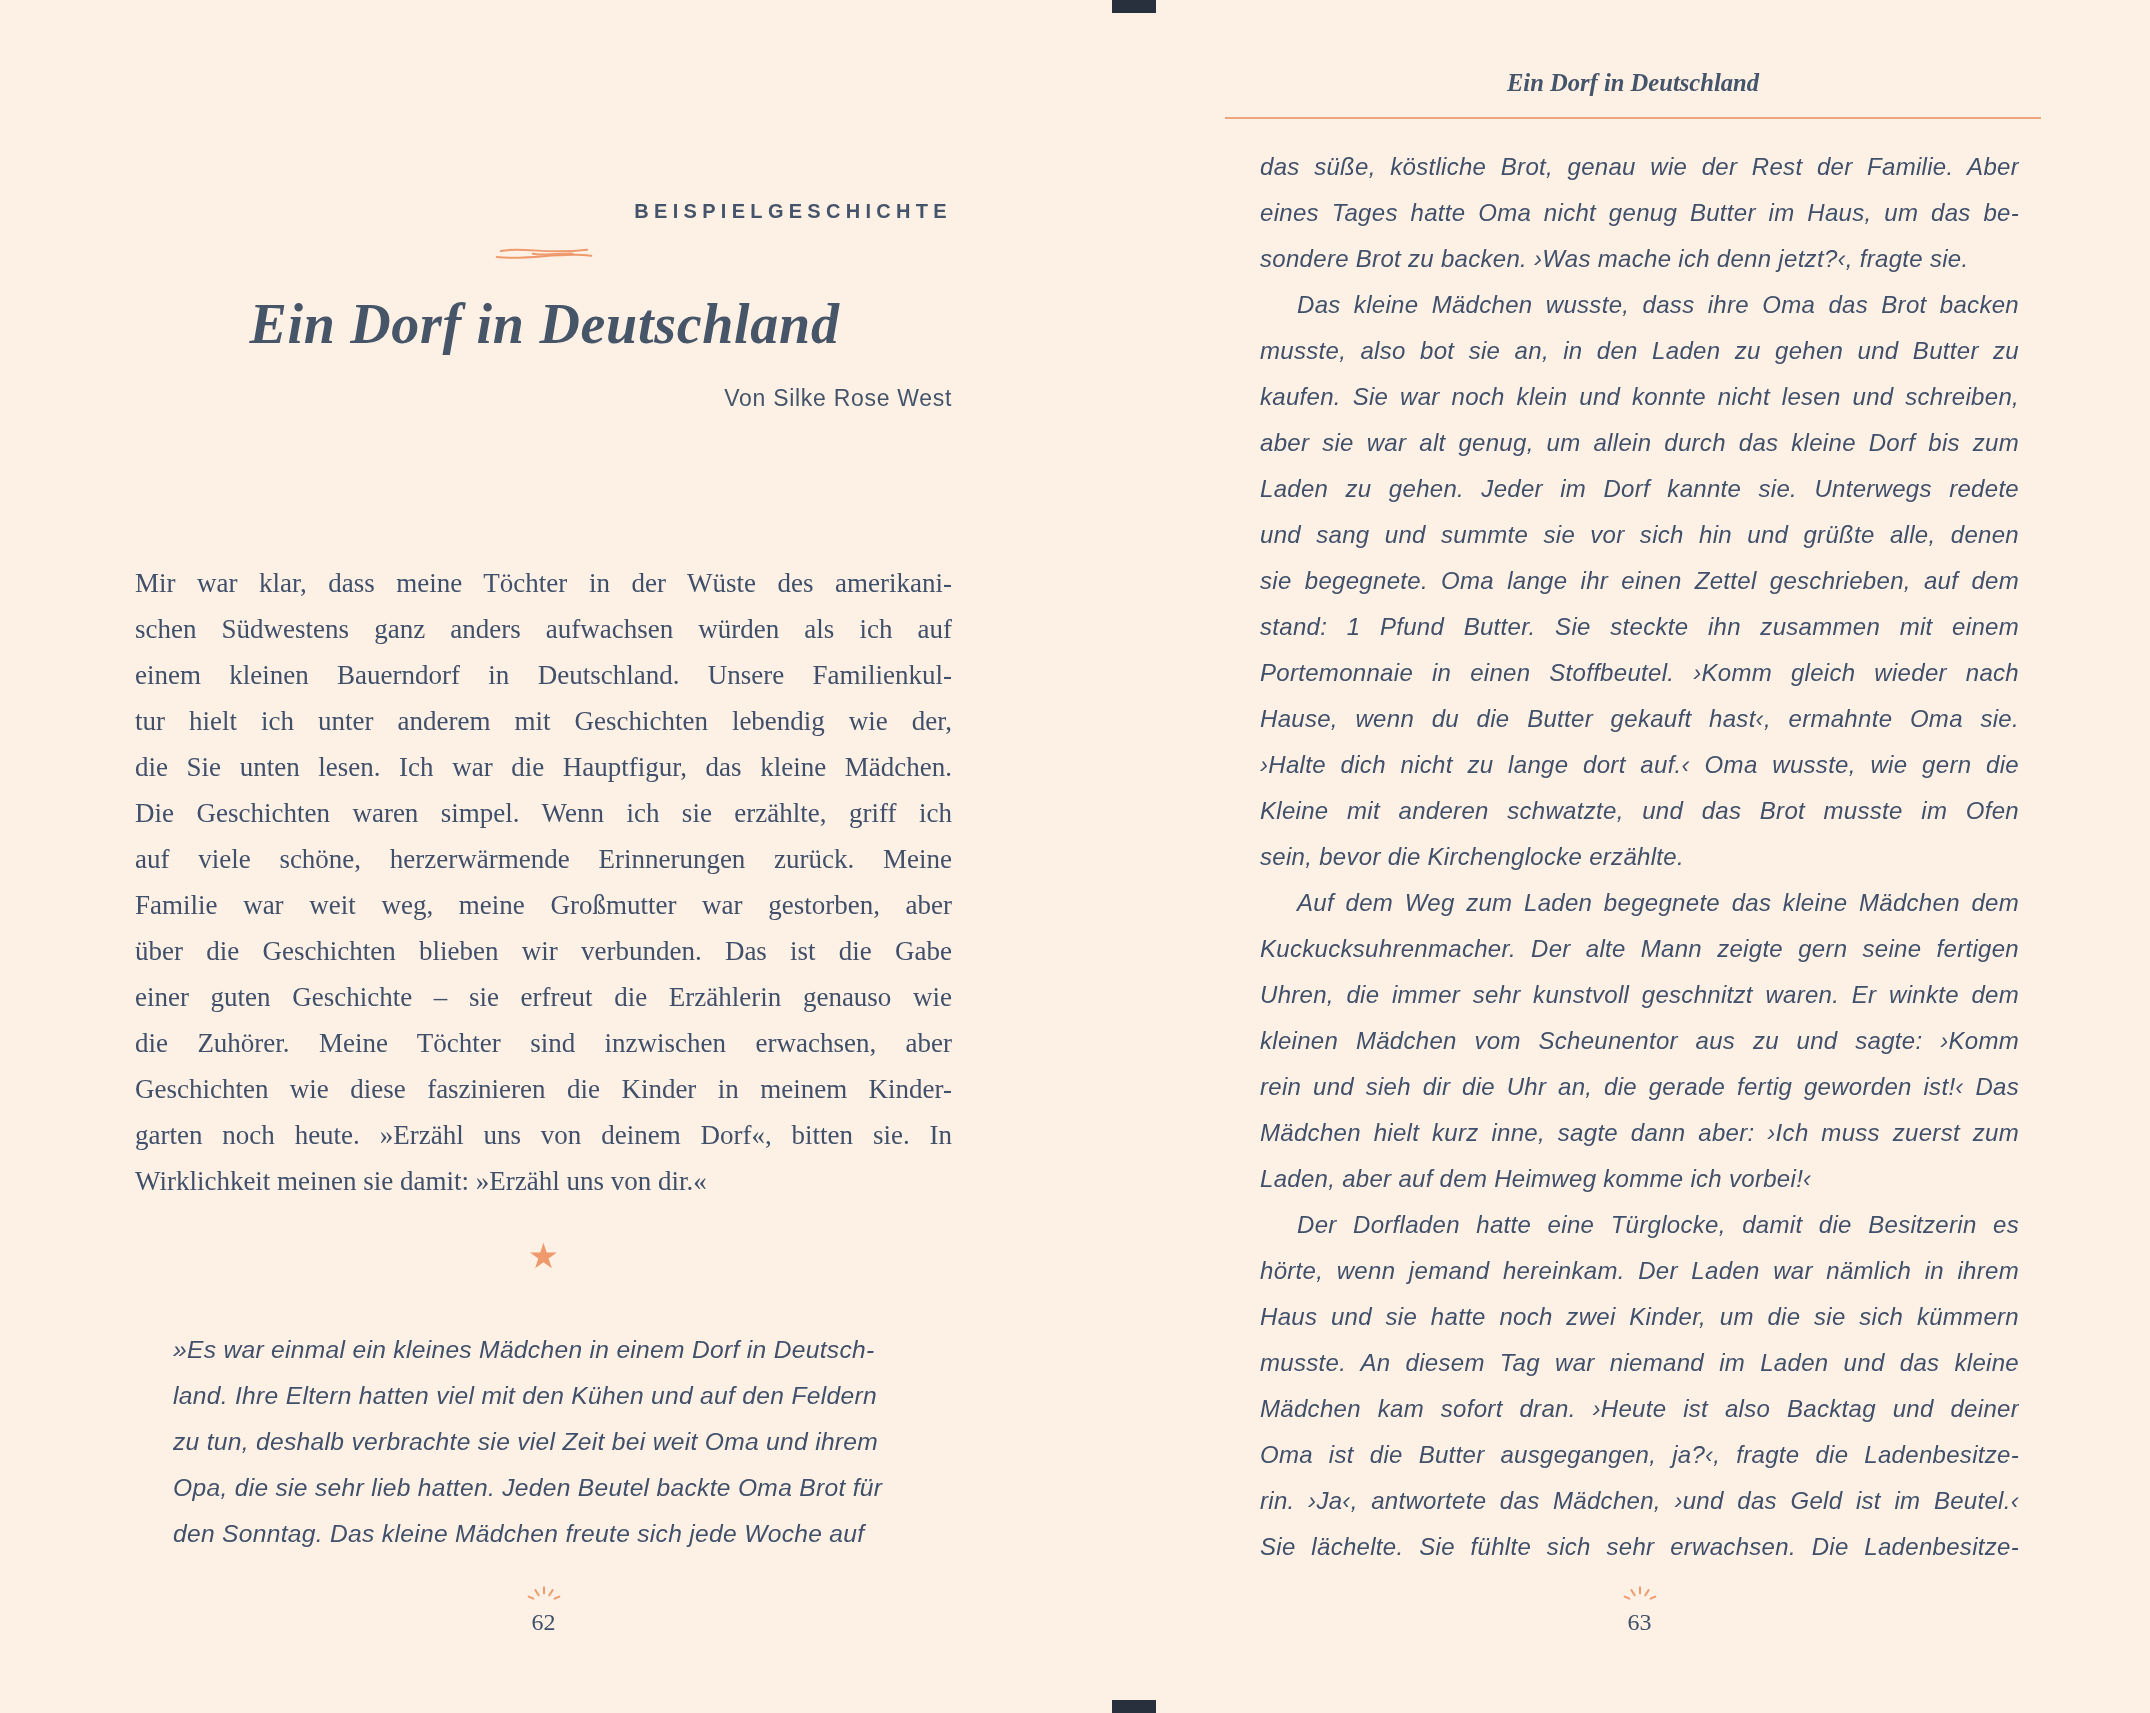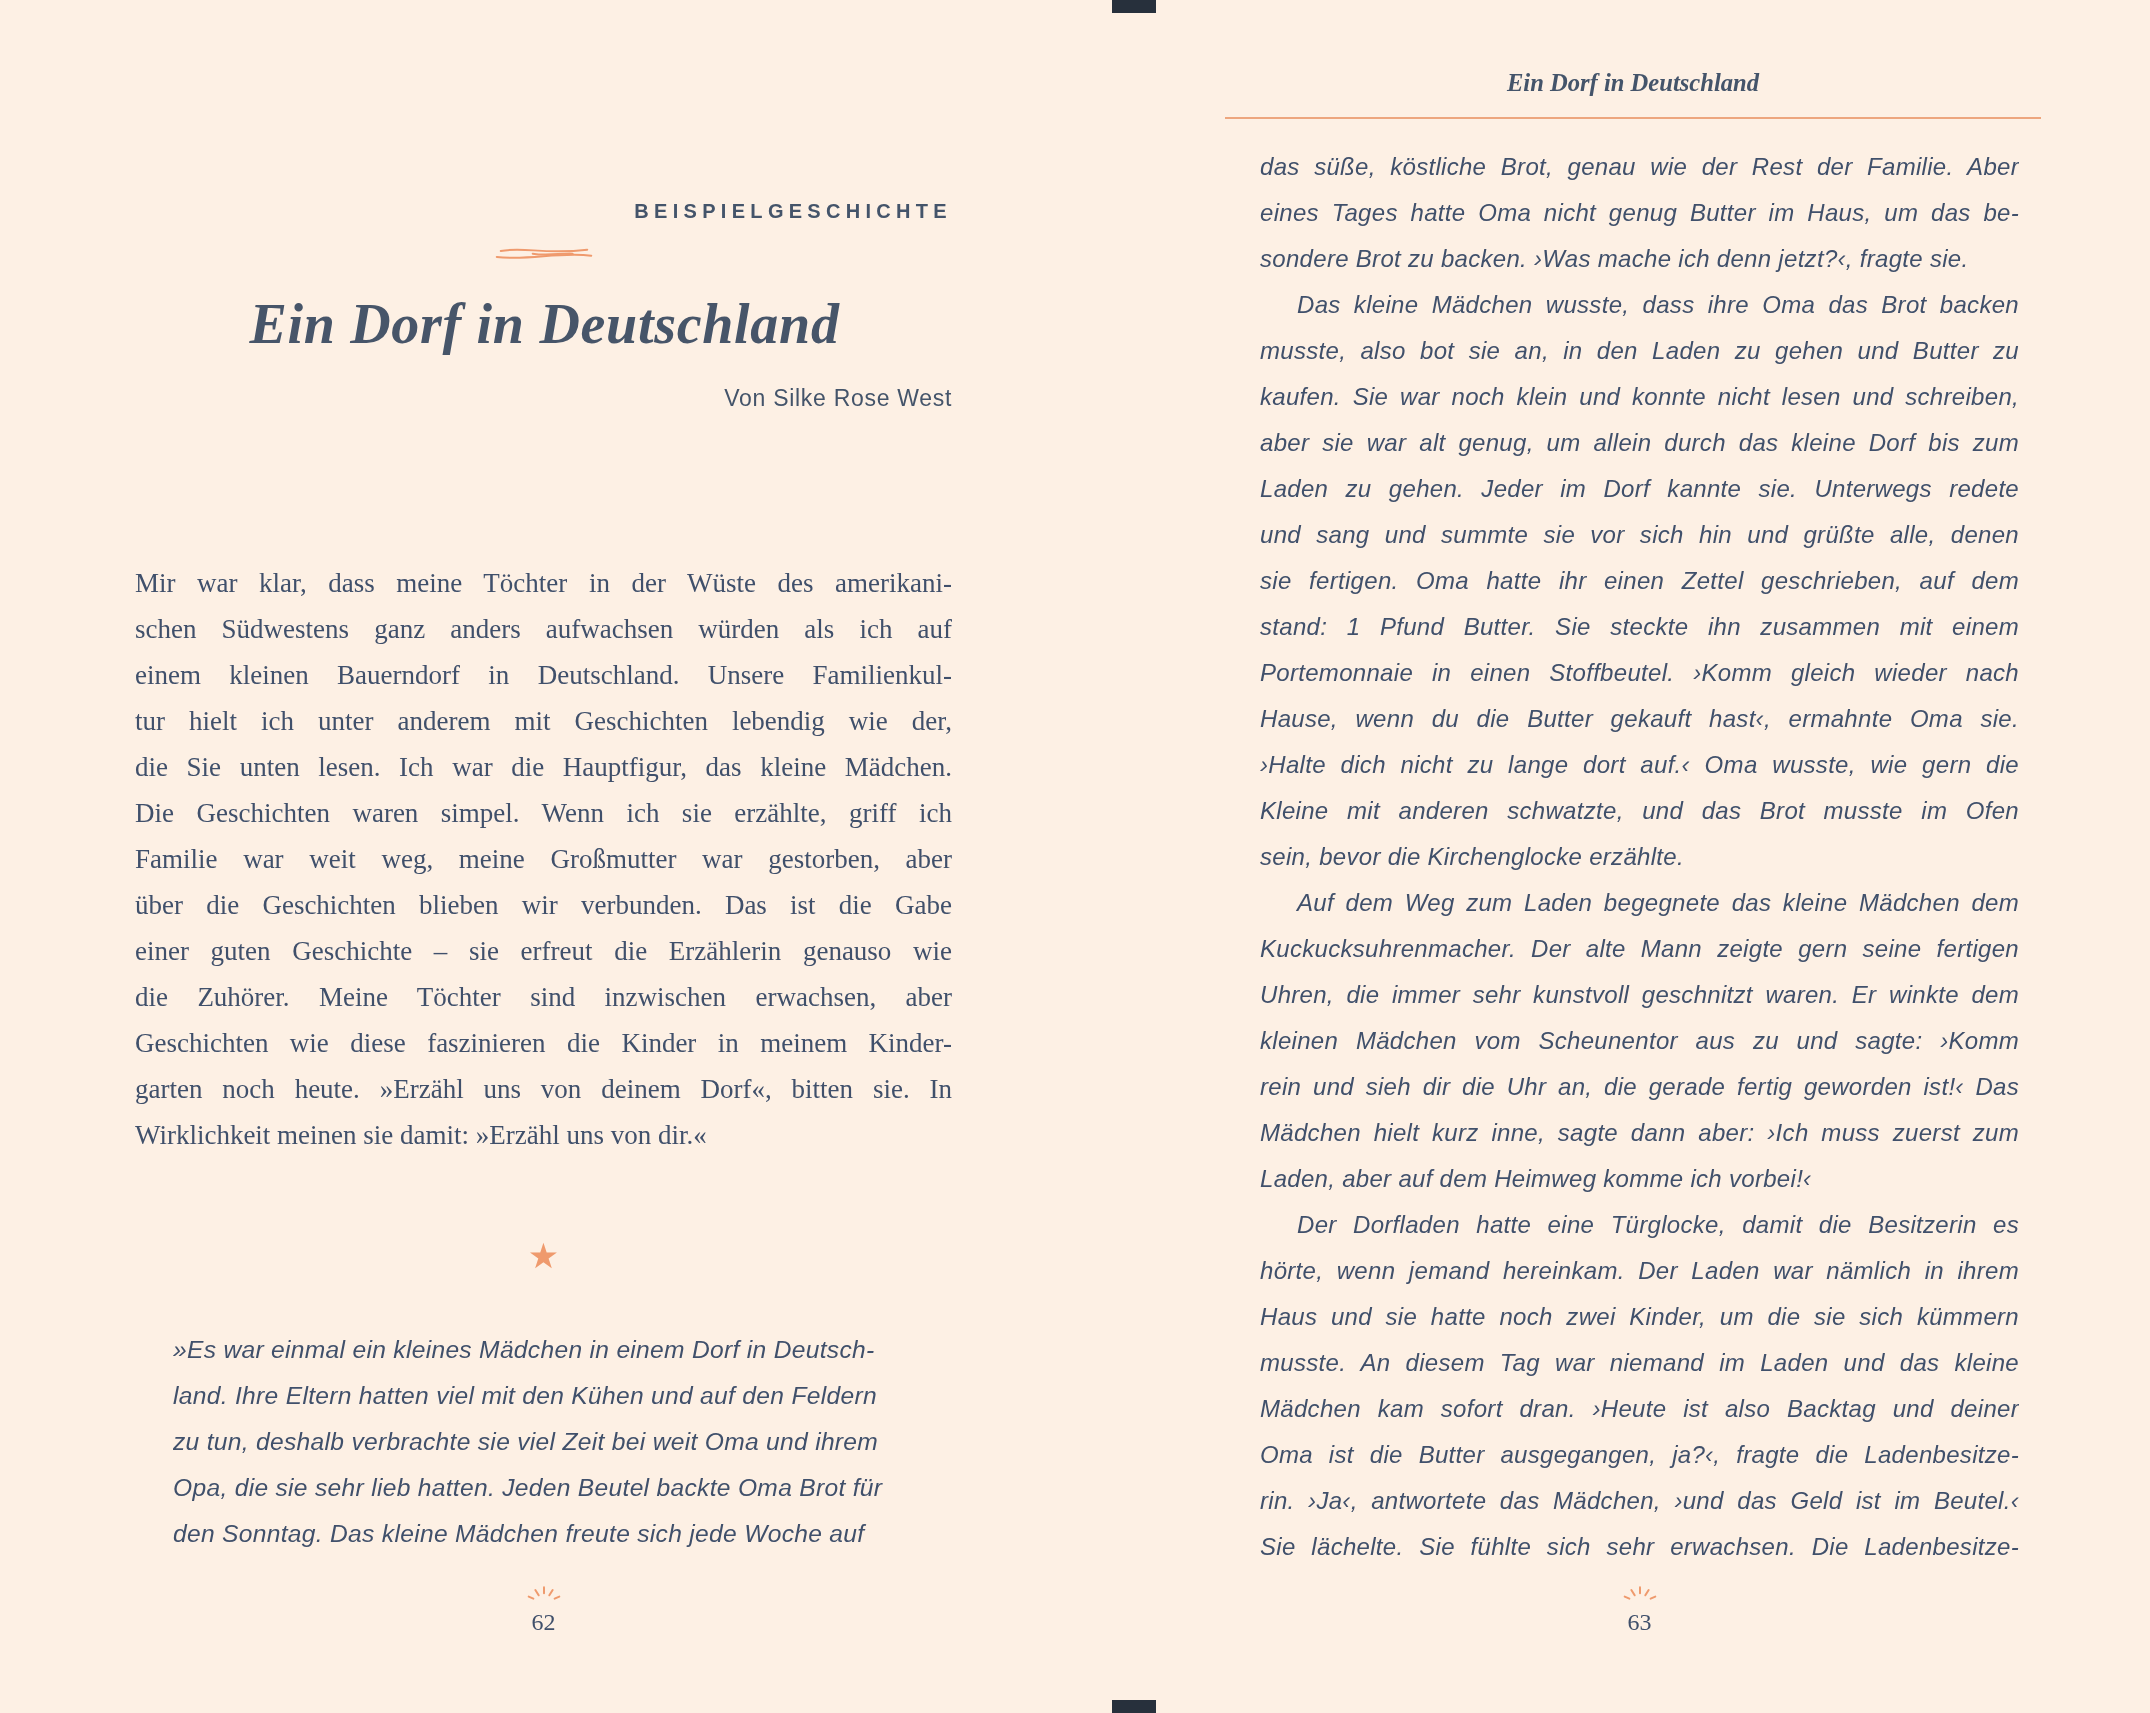--- a/index.html
+++ b/index.html
@@ -175,20 +175,21 @@
 
     <div class="byline">Von Silke Rose West</div>
 
     <div class="left-body">
         <div class="tline">Mir war klar, dass meine Töchter in der Wüste des amerikani-</div>
         <div class="tline">schen Südwestens ganz anders aufwachsen würden als ich auf</div>
         <div class="tline">einem kleinen Bauerndorf in Deutschland. Unsere Familienkul-</div>
         <div class="tline">tur hielt ich unter anderem mit Geschichten lebendig wie der,</div>
         <div class="tline">die Sie unten lesen. Ich war die Hauptfigur, das kleine Mädchen.</div>
         <div class="tline">Die Geschichten waren simpel. Wenn ich sie erzählte, griff ich</div>
+        <div class="tline">auf viele schöne, herzerwärmende Erinnerungen zurück. Meine</div>
         <div class="tline">Familie war weit weg, meine Großmutter war gestorben, aber</div>
         <div class="tline">über die Geschichten blieben wir verbunden. Das ist die Gabe</div>
         <div class="tline">einer guten Geschichte – sie erfreut die Erzählerin genauso wie</div>
         <div class="tline">die Zuhörer. Meine Töchter sind inzwischen erwachsen, aber</div>
         <div class="tline">Geschichten wie diese faszinieren die Kinder in meinem Kinder-</div>
         <div class="tline">garten noch heute. »Erzähl uns von deinem Dorf«, bitten sie. In</div>
         <div class="tline endline">Wirklichkeit meinen sie damit: »Erzähl uns von dir.«</div>
       </div>
 
     <div class="star-wrap">
@@ -225,21 +226,21 @@
     <div class="right-body">
         <div class="tline">das süße, köstliche Brot, genau wie der Rest der Familie. Aber</div>
         <div class="tline">eines Tages hatte Oma nicht genug Butter im Haus, um das be-</div>
         <div class="tline endline">sondere Brot zu backen. ›Was mache ich denn jetzt?‹, fragte sie.</div>
         <div class="tline ind">Das kleine Mädchen wusste, dass ihre Oma das Brot backen</div>
         <div class="tline">musste, also bot sie an, in den Laden zu gehen und Butter zu</div>
         <div class="tline">kaufen. Sie war noch klein und konnte nicht lesen und schreiben,</div>
         <div class="tline">aber sie war alt genug, um allein durch das kleine Dorf bis zum</div>
         <div class="tline">Laden zu gehen. Jeder im Dorf kannte sie. Unterwegs redete</div>
         <div class="tline">und sang und summte sie vor sich hin und grüßte alle, denen</div>
-        <div class="tline">sie fertigen. Oma hatte ihr einen Zettel geschrieben, auf dem</div>
+        <div class="tline">sie begegnete. Oma lange ihr einen Zettel geschrieben, auf dem</div>
         <div class="tline">stand: 1 Pfund Butter. Sie steckte ihn zusammen mit einem</div>
         <div class="tline">Portemonnaie in einen Stoffbeutel. ›Komm gleich wieder nach</div>
         <div class="tline">Hause, wenn du die Butter gekauft hast‹, ermahnte Oma sie.</div>
         <div class="tline">›Halte dich nicht zu lange dort auf.‹ Oma wusste, wie gern die</div>
         <div class="tline">Kleine mit anderen schwatzte, und das Brot musste im Ofen</div>
         <div class="tline endline">sein, bevor die Kirchenglocke erzählte.</div>
         <div class="tline ind">Auf dem Weg zum Laden begegnete das kleine Mädchen dem</div>
         <div class="tline">Kuckucksuhrenmacher. Der alte Mann zeigte gern seine fertigen</div>
         <div class="tline">Uhren, die immer sehr kunstvoll geschnitzt waren. Er winkte dem</div>
         <div class="tline">kleinen Mädchen vom Scheunentor aus zu und sagte: ›Komm</div>

